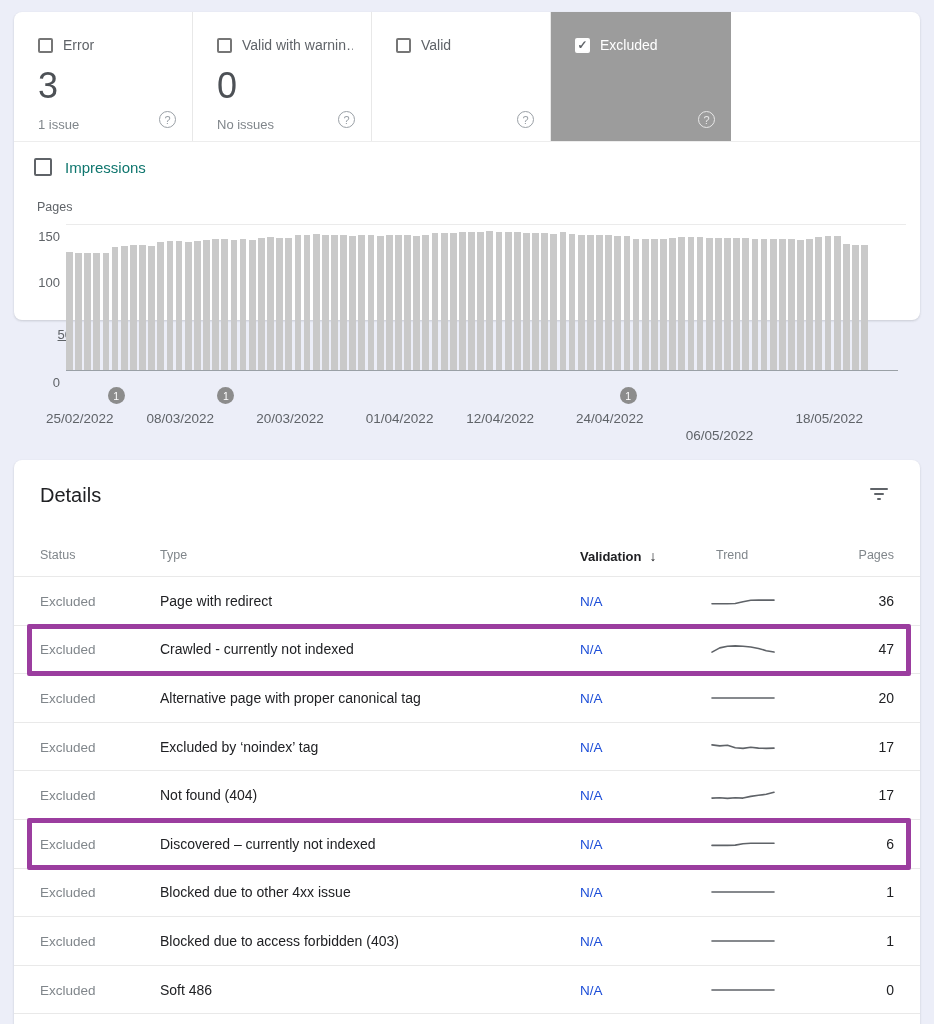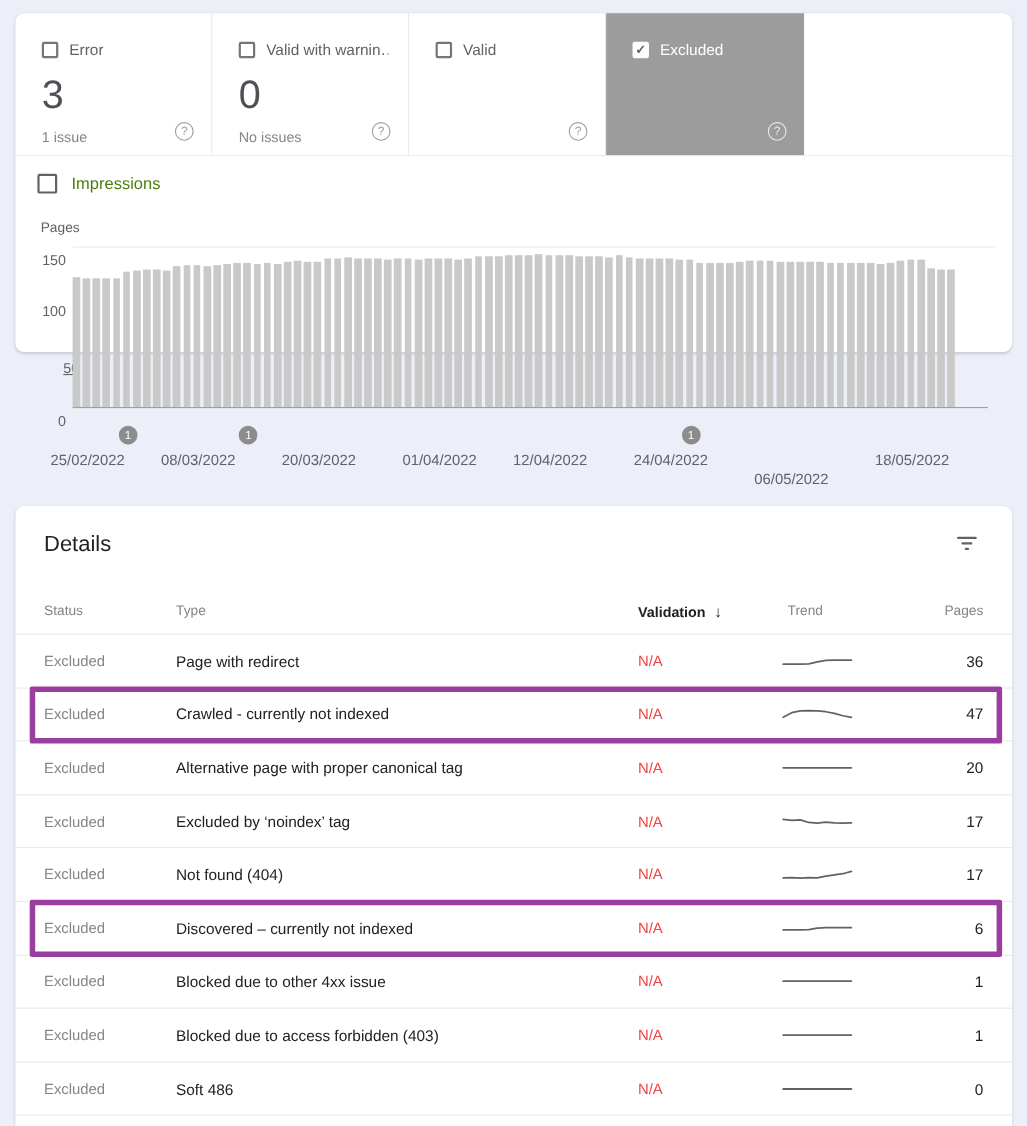--- a/index.html
+++ b/index.html
@@ -23,21 +23,21 @@
   .tile.selected .tile-value { color:#fff; }
   .tile-sub { font-size:13px; color:#80868b; margin-top:10px; }
   .help { position:absolute; right:16px; bottom:13px; width:17px; height:17px; border:1.5px solid #9aa0a6; border-radius:50%;
           font-size:11px; color:#9aa0a6; display:flex; align-items:center; justify-content:center; }
   .tile.selected .help { border-color:#e8e8e8; color:#e8e8e8; }
   .filler { flex:1; }
 
   
   .imp-row { position:absolute; left:20px; top:146px; display:flex; align-items:center; gap:13px; }
   .imp-cb { width:18px; height:18px; border:2px solid #5f6368; border-radius:2px; background:#fff; }
-  .imp-label { font-size:15px; color:#4d7c0f; }
+  .imp-label { font-size:15px; color:#0f766e; }
 
   
   .ylab { position:absolute; left:23px; top:188px; font-size:12.5px; color:#5f6368; }
   .ytick { position:absolute; width:42px; text-align:right; font-size:13px; color:#5f6368; }
   .gridline { position:absolute; left:52px; width:840px; height:1px; background:#ebebeb; }
   .baseline { position:absolute; left:52px; width:832px; height:1px; background:#9aa0a6; }
   #bar-plot { position:absolute; left:52px; top:212px; width:840px; height:146px; }
   .bar { position:absolute; bottom:0; width:6.8px; background:#c9c9c9; }
   #marker-row { position:absolute; left:52px; top:375px; width:840px; height:18px; }
   .marker { position:absolute; width:17px; height:17px; border-radius:50%; background:#8c8c8c; color:#fff;
@@ -56,21 +56,21 @@
   .th-status { left:26px; } .th-type { left:146px; }
   .th-validation { left:566px; color:#202124; font-weight:bold; font-size:13px; display:flex; gap:8px; align-items:center; }
   .sort-arrow { font-size:14px; font-weight:bold; color:#202124; }
   .th-trend { left:702px; } .th-pages { right:26px; }
 
   #rows { position:absolute; left:0; top:117px; width:906px; }
   .trow { position:absolute; left:0; width:906px; height:48.6px; border-bottom:1px solid #e9e9e9; }
   .tc { position:absolute; top:50%; transform:translateY(-50%); }
   .c-status { left:26px; font-size:13.5px; color:#80868b; }
   .c-type { left:146px; font-size:14px; color:#202124; }
-  .c-validation { left:566px; font-size:13.5px; color:#ef4444; }
+  .c-validation { left:566px; font-size:13.5px; color:#1d4ed8; }
   .c-trend { left:696px; width:66px; height:18px; }
   .c-pages { right:26px; font-size:14px; color:#202124; }
   .hl { position:absolute; left:13px; right:9px; height:52px; border:5px solid #9b3d9f; border-radius:2px; pointer-events:none; }
 </style>
 </head>
 <body>
 
 <div class="card" id="topcard">
   <div class="strip">
 

